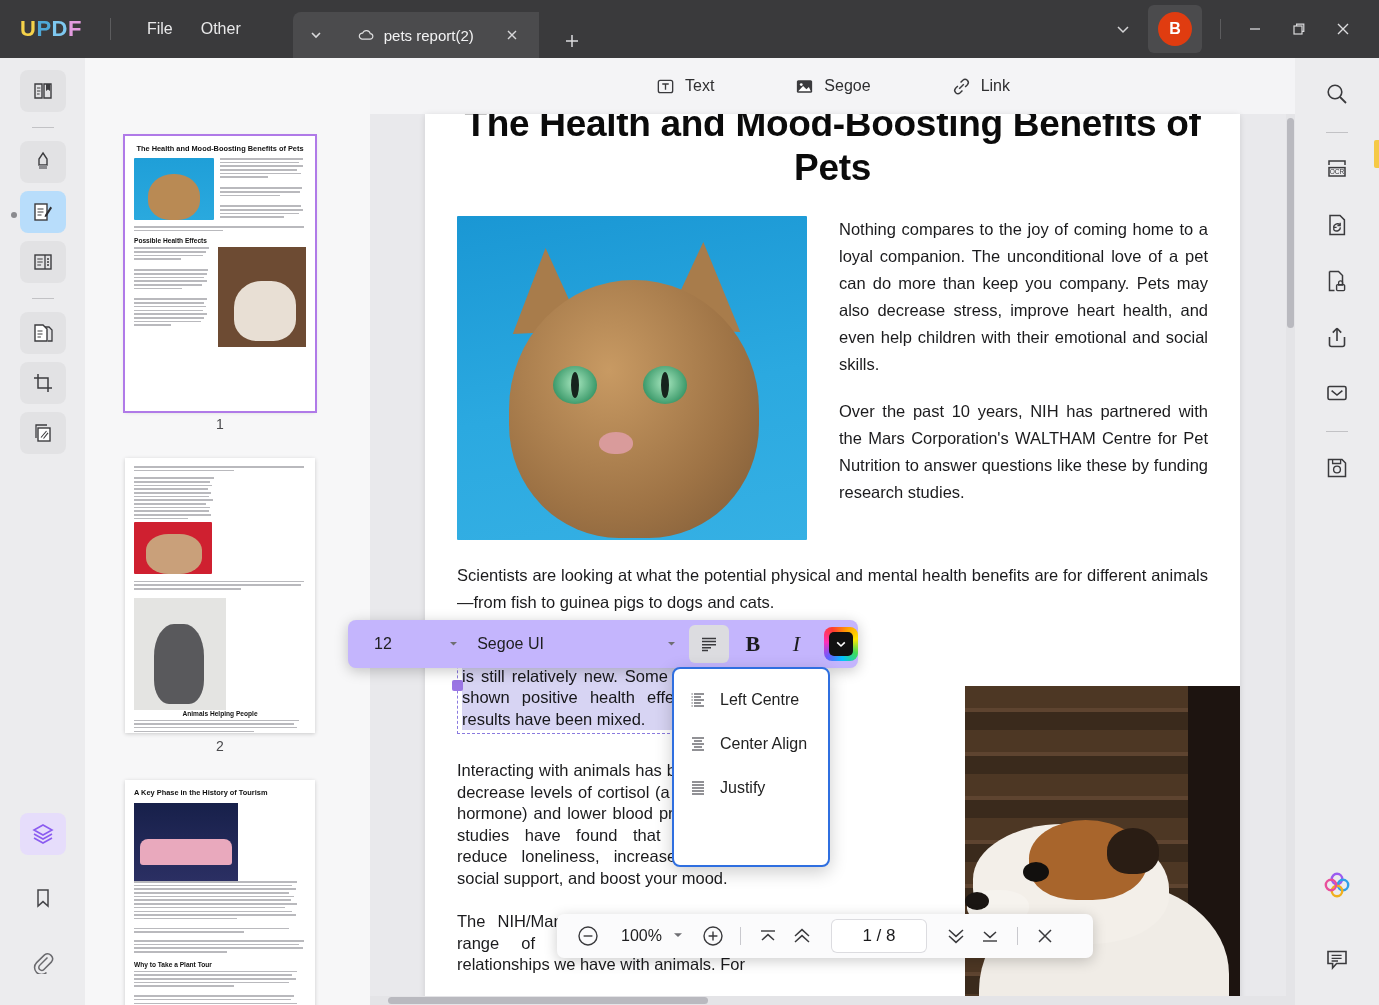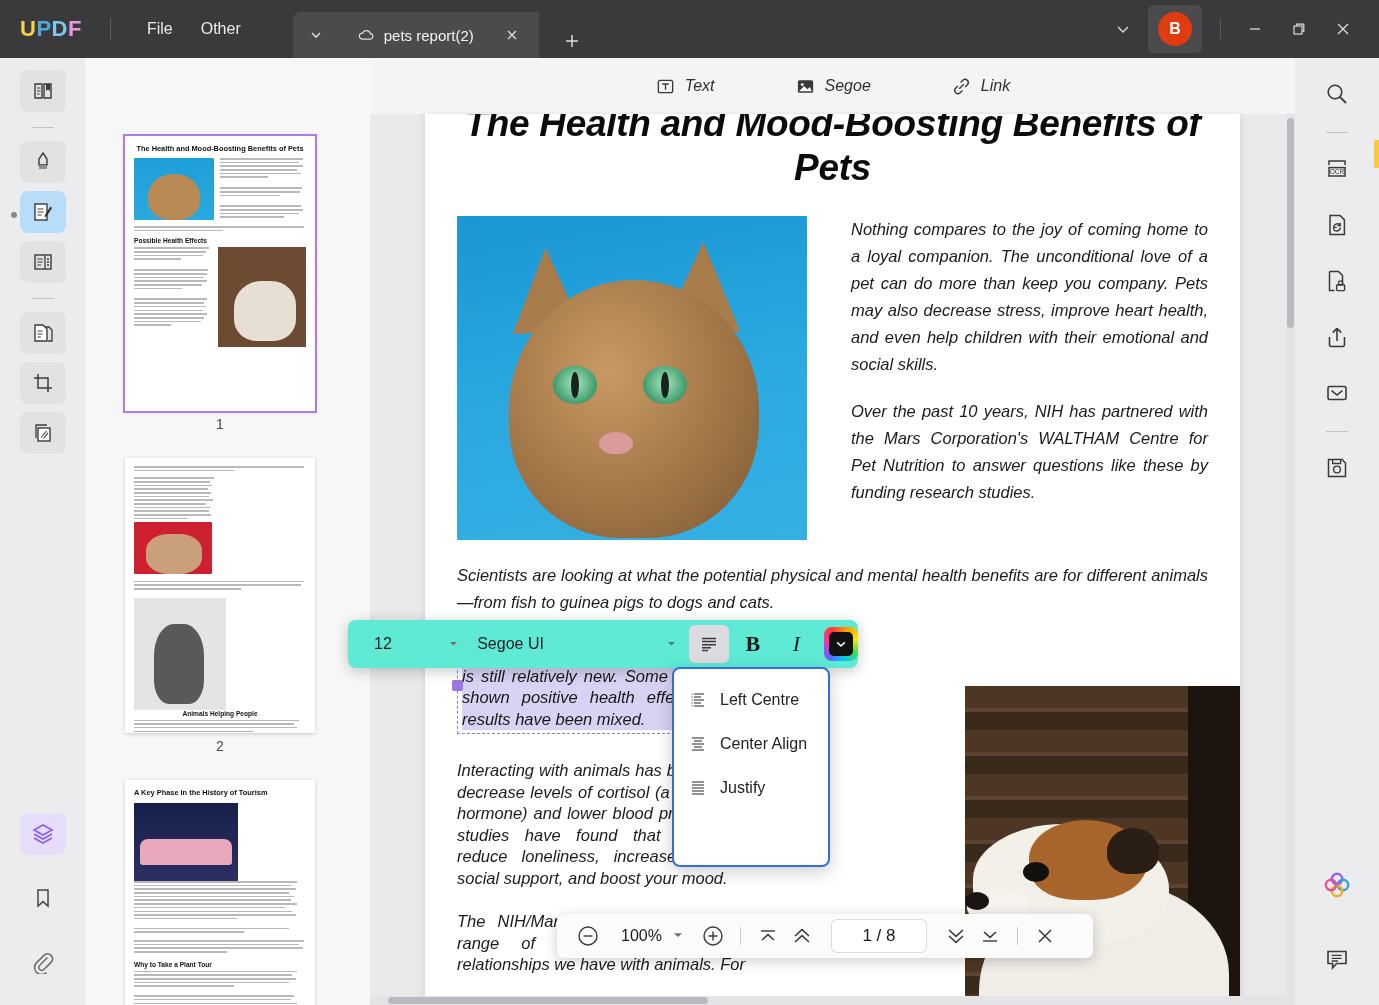--- a/index.html
+++ b/index.html
@@ -118,39 +118,39 @@
   .t3 .tt{ font-size:7.4px;font-weight:bold;color:#111;margin-bottom:6px; }
   .t3 .cityimg{ width:104px;height:78px;background:linear-gradient(#17204a,#2b2f63);
     position:relative;overflow:hidden;}
   .t3 .cityimg:after{content:"";position:absolute;left:6px;bottom:16px;width:92px;height:26px;
     background:#e9a9bd;border-radius:8px 8px 3px 3px;}
   .t3 .sub{ font-size:6.6px;font-weight:bold;color:#111;margin:7px 0 3px; }
 
   
   .docarea {
     position:absolute; top:58px; left:370px; width:925px; height:947px;
-    background:#e9e9ec; overflow:hidden;font-style:italic;
+    background:#e9e9ec; overflow:hidden;
   }
   .edittabs {
     position:absolute; top:0; left:0; width:925px; height:56px;
     background:#f4f4f6; display:flex; align-items:center; justify-content:center; gap:54px;
   }
   .etab { display:flex; align-items:center; gap:9px; font-size:16px;
     color:#2f2f31; padding:7px 13px; border-radius:6px; cursor:pointer; }
   .etab svg { width:21px;height:21px; }
 
   .page {
     position:absolute; top:56px; left:55px; width:815px; height:950px;
     background:#fff; box-shadow:0 1px 6px rgba(0,0,0,.12);
     padding:0 32px; overflow:hidden;
   }
   .ptitle { font-family:"Liberation Sans",sans-serif; font-weight:bold;
     font-size:37px; line-height:44px; text-align:center; color:#0b0b0b;
     margin-top:-12px; letter-spacing:-.3px; }
-  .prow { display:flex; gap:44px; margin-top:26px; }
+  .prow { display:flex; gap:32px; margin-top:26px; }
   .pcat {
     width:350px;height:324px;flex:none;border-radius:1px;
     background:linear-gradient(170deg,#1a97d4 0%,#2ba9e0 55%,#35b0e4 100%);
     position:relative; overflow:hidden;
   }
   .pcat .head{ position:absolute;left:52px;top:64px;width:250px;height:258px;
     border-radius:50% 50% 44% 44%;
     background:radial-gradient(ellipse at 40% 35%,#c89a63 0%,#9e7345 60%,#7c5936 100%); }
   .pcat .earL{ position:absolute;left:48px;top:32px;width:78px;height:86px;
     background:#a87c4b;clip-path:polygon(10% 100%,52% 0,100% 96%); }
@@ -205,21 +205,21 @@
   .pdog .snout{ position:absolute;left:2px;top:204px;width:62px;height:34px;
     border-radius:46%;background:#f6f3ee; }
   .pdog .nosed{ position:absolute;left:0px;top:206px;width:24px;height:18px;
     border-radius:50%;background:#1a1512; }
   .pdog .kitten{ position:absolute;left:16px;bottom:0;width:126px;height:68px;
     border-radius:40% 40% 10% 10%;background:#6d6257; }
 
   
   .fonttb {
     position:absolute; top:620px; left:348px; width:510px; height:48px;
-    background:#5eead4; border-radius:8px;
+    background:#c4b5fd; border-radius:8px;
     box-shadow:0 3px 14px rgba(0,0,0,.22);
     display:flex; align-items:center; z-index:40;
   }
   .f-size { width:120px; display:flex; align-items:center; padding-left:26px;
     font-size:16px; color:#1e1e20; cursor:pointer; }
   .f-caret { margin-left:auto; margin-right:8px; }
   .f-name { width:220px; display:flex; align-items:center; padding-left:10px;
     font-size:16px; color:#1e1e20; cursor:pointer; }
   .f-btn { width:40px;height:38px;display:flex;align-items:center;
     justify-content:center;border-radius:6px;cursor:pointer;margin-left:4px; }

